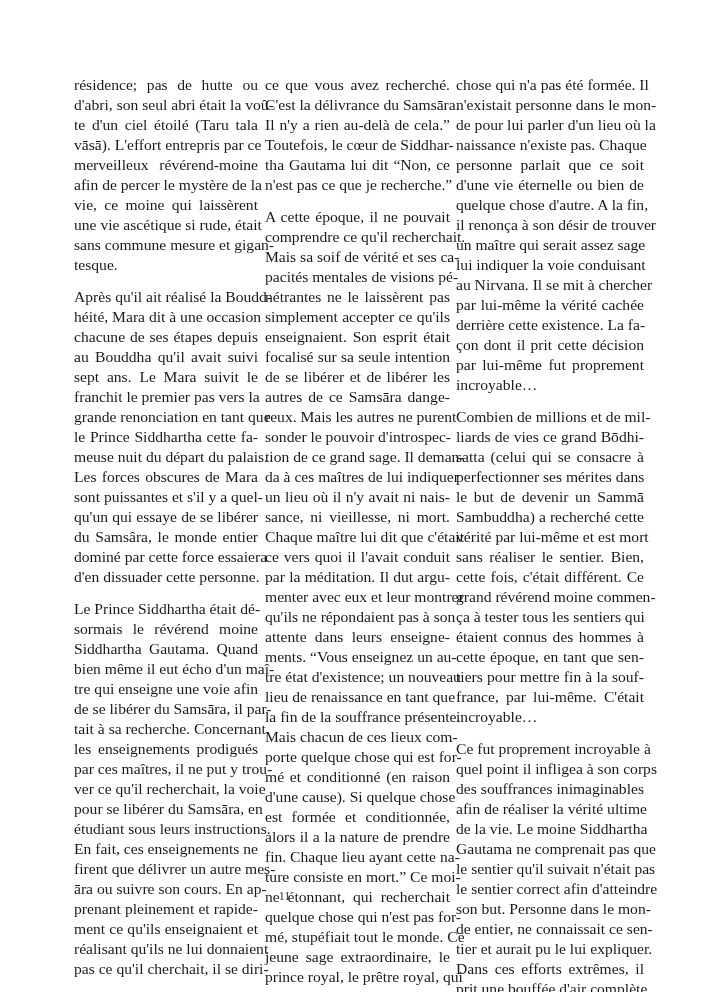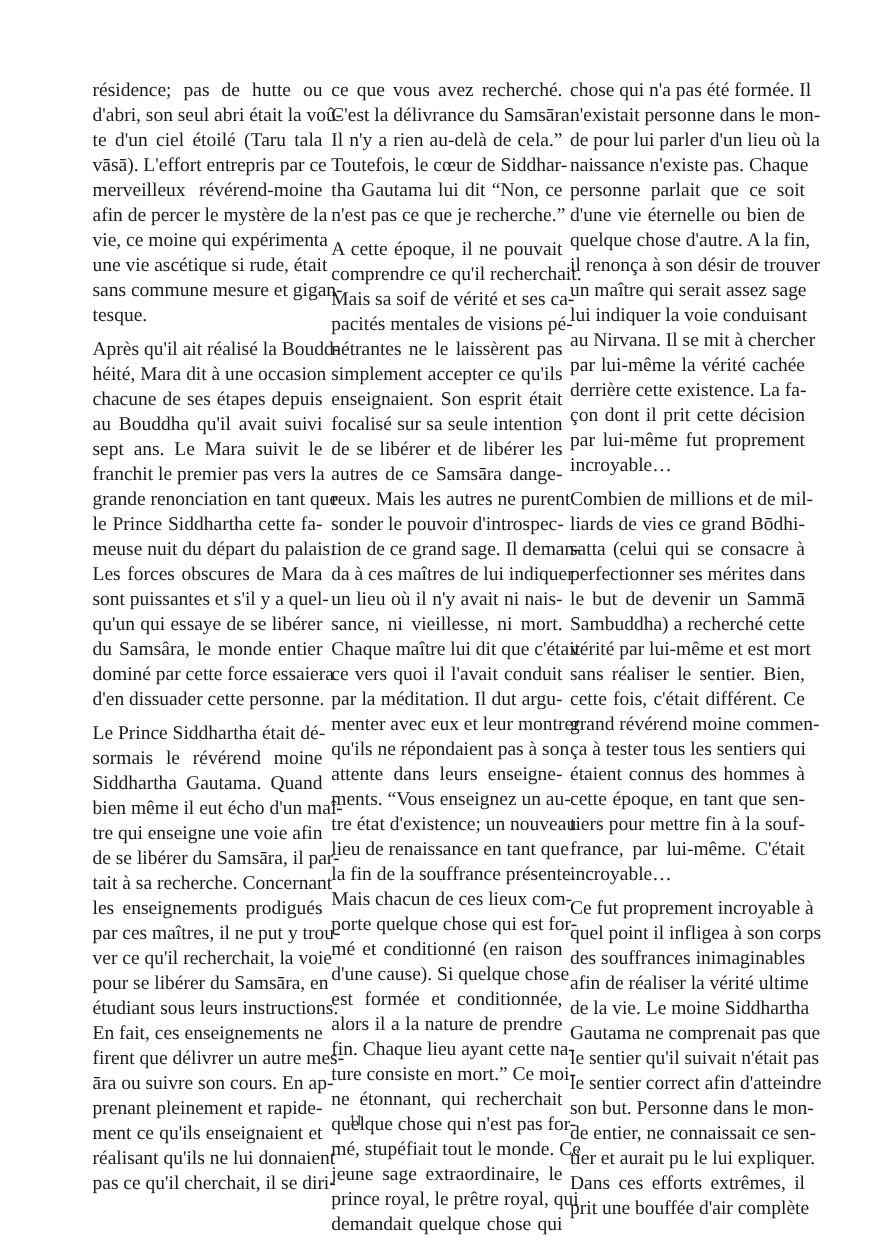--- a/index.html
+++ b/index.html
@@ -10,21 +10,21 @@
   }
   .column {
     position: absolute; top: 63px;
     font-family: "Liberation Serif", serif;
     font-size: 15.6px;
     color: #1a1a1a;
   }
   .col-1 { left: 74px; width: 184px; }
   .col-2 { left: 265px; width: 185px; }
   .col-3 { left: 456px; width: 188px; }
-  .para { margin: 0 0 7px 0; }
+  .para { margin: 12px 0 7px 0; }
   .line {
     display: block;
     height: 20px;
     line-height: 20px;
     white-space: nowrap;
     text-align: justify;
     text-align-last: justify;
     overflow: visible;
   }
   .line.last { text-align-last: left; }
@@ -40,21 +40,21 @@
 
 <div class="page">
   <div class="column col-1">
       <div class="para">
         <span class="line">résidence; pas de hutte ou</span>
         <span class="line">d'abri, son seul abri était la voû-</span>
         <span class="line">te d'un ciel étoilé (Taru tala</span>
         <span class="line">vāsā). L'effort entrepris par ce</span>
         <span class="line">merveilleux révérend-moine</span>
         <span class="line">afin de percer le mystère de la</span>
-        <span class="line">vie, ce moine qui expérimenta</span>
+        <span class="line">vie, ce moine qui laissèrent</span>
         <span class="line">une vie ascétique si rude, était</span>
         <span class="line">sans commune mesure et gigan-</span>
         <span class="line last">tesque.</span>
       </div>
       <div class="para">
         <span class="line">Après qu'il ait réalisé la Boudd-</span>
         <span class="line">héité, Mara dit à une occasion</span>
         <span class="line">chacune de ses étapes depuis</span>
         <span class="line">au Bouddha qu'il avait suivi</span>
         <span class="line">sept ans. Le Mara suivit le</span>

